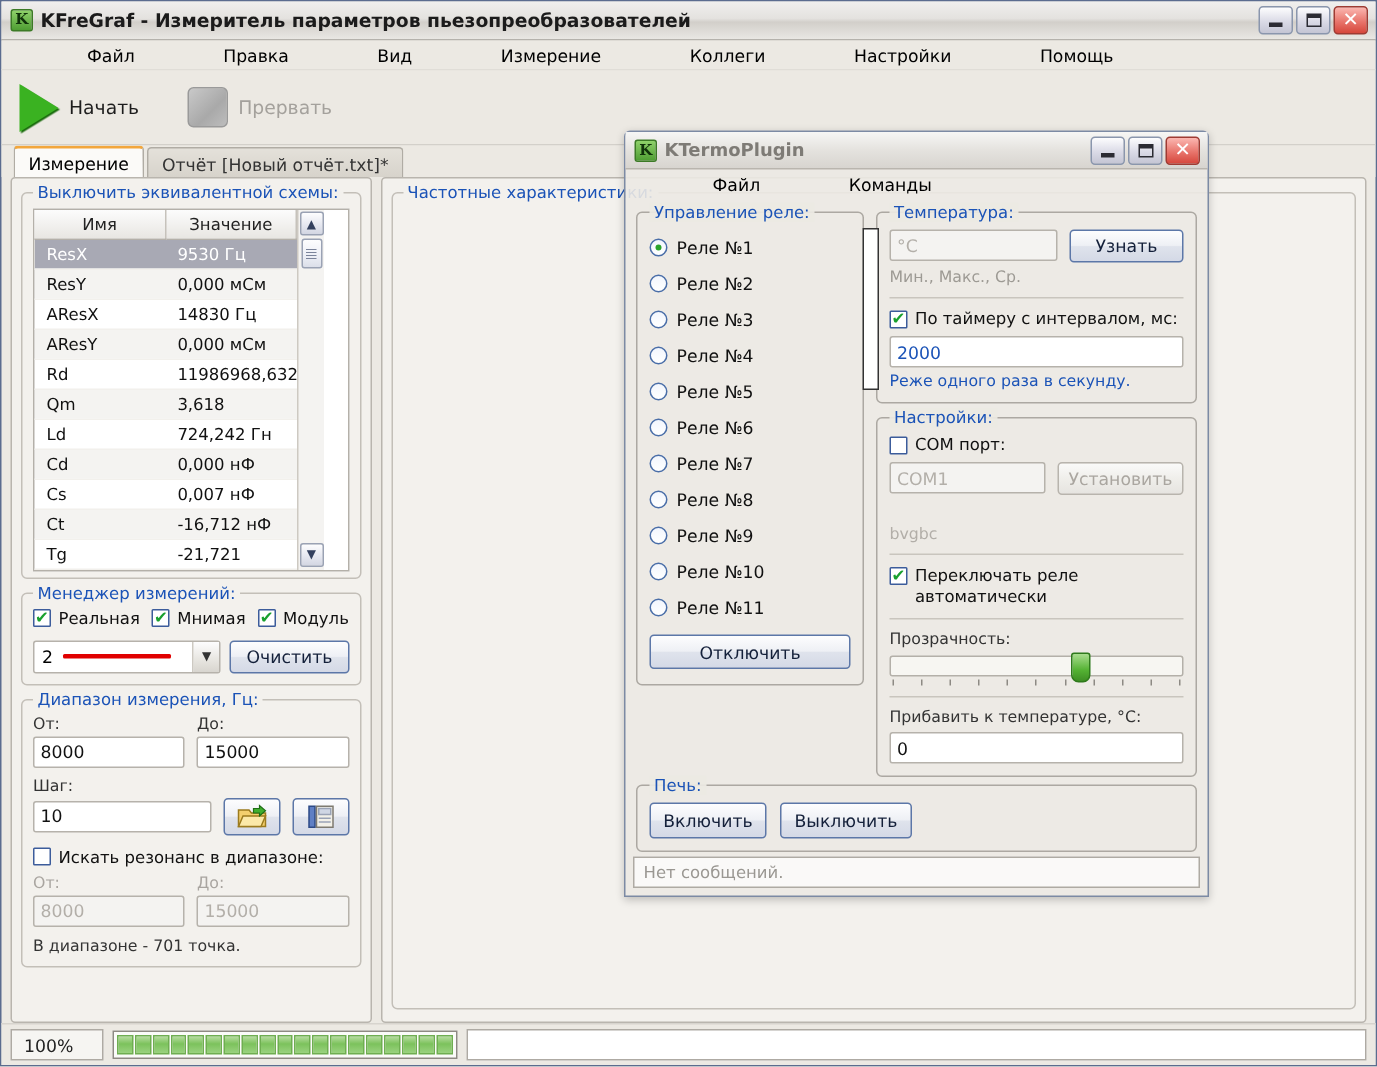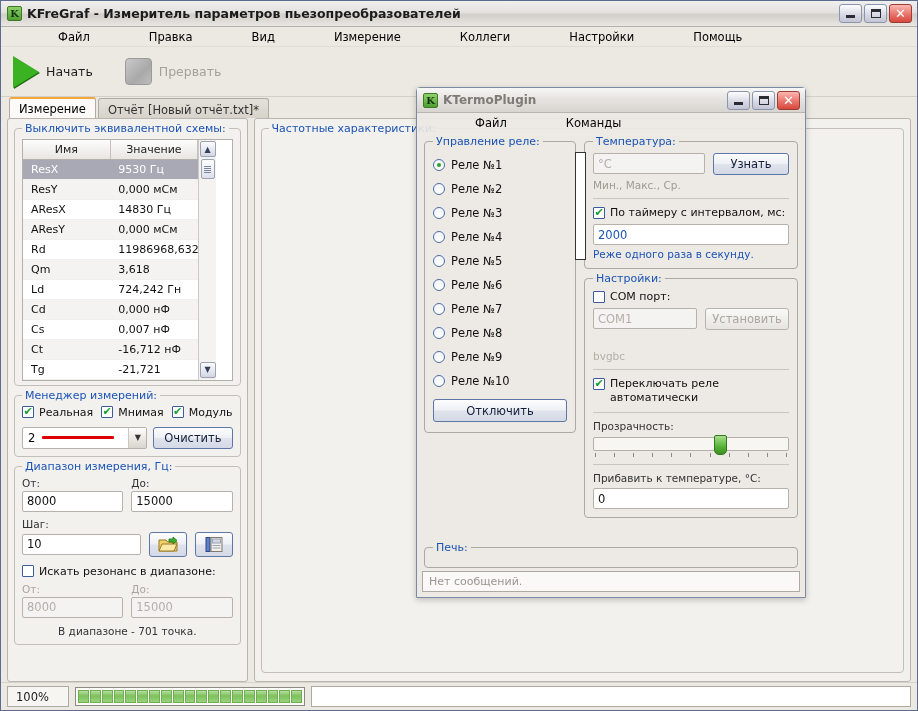--- a/index.html
+++ b/index.html
@@ -418,21 +418,21 @@
         <div style="display:flex; gap:8px; margin-top:5px;">
           <div style="flex:1 1 0;">
             <div class="hint" style="color:#a9a5a0; margin-bottom:2px;">От:</div>
             <div class="tinput dis">8000</div>
           </div>
           <div style="flex:1 1 0;">
             <div class="hint" style="color:#a9a5a0; margin-bottom:2px;">До:</div>
             <div class="tinput dis">15000</div>
           </div>
         </div>
-        <div class="hint" style="margin-top:7px;text-align:center;">В диапазоне - 701 точка.</div>
+        <div class="hint" style="margin-top:7px;">В диапазоне - 701 точка.</div>
       </div>
     </div>
 
     <div class="panel right-col">
       <div class="gbox" style="flex:1 1 auto; margin:9px 6px 8px 6px; padding:6px;">
         <div class="glegend" style="background:#f3f1ed;">Частотные характеристики:</div>
         <div id="chartbox">
           <div class="chart-area">
             <svg class="plot" id="plot" width="100%" height="100%" viewBox="0 0 660 495" preserveAspectRatio="none">
                 <rect x="0" y="0" width="660" height="495" fill="#ffffff"></rect>
@@ -614,20 +614,24 @@
               <span>Реле №8</span>
             </div>
           <div class="relay-row">
               <span class="rb"></span>
               <span>Реле №9</span>
             </div>
           <div class="relay-row">
               <span class="rb"></span>
               <span>Реле №10</span>
             </div>
+          <div class="relay-row">
+              <span class="rb"></span>
+              <span>Реле №11</span>
+            </div>
           <div class="btn" style="width:100%; margin-top:6px; height:23px;">Отключить</div>
         </div>
       </div>
 
       <div class="dlg-col-r">
 
         <div class="dgbox" style="position:relative;">
           <div class="glegend">Температура:</div>
           <div class="tempslider"></div>
           <div style="display:flex; gap:8px;">
@@ -681,18 +685,22 @@
           <div class="dsep"></div>
           <div class="hint">Прибавить к температуре, °C:</div>
           <div class="tinput" style="margin-top:4px;">0</div>
         </div>
       </div>
     </div>
 
     <div style="padding:0 7px;">
       <div class="dgbox" style="margin-top:7px;">
         <div class="glegend">Печь:</div>
+        <div style="display:flex; gap:9px;">
+          <div class="btn" style="width:78px; height:24px;">Включить</div>
+          <div class="btn" style="width:88px; height:24px;">Выключить</div>
+        </div>
       </div>
     </div>
 
     <div class="dlg-msg">Нет сообщений.</div>
   </div>
 </div>
 
 </body></html>

